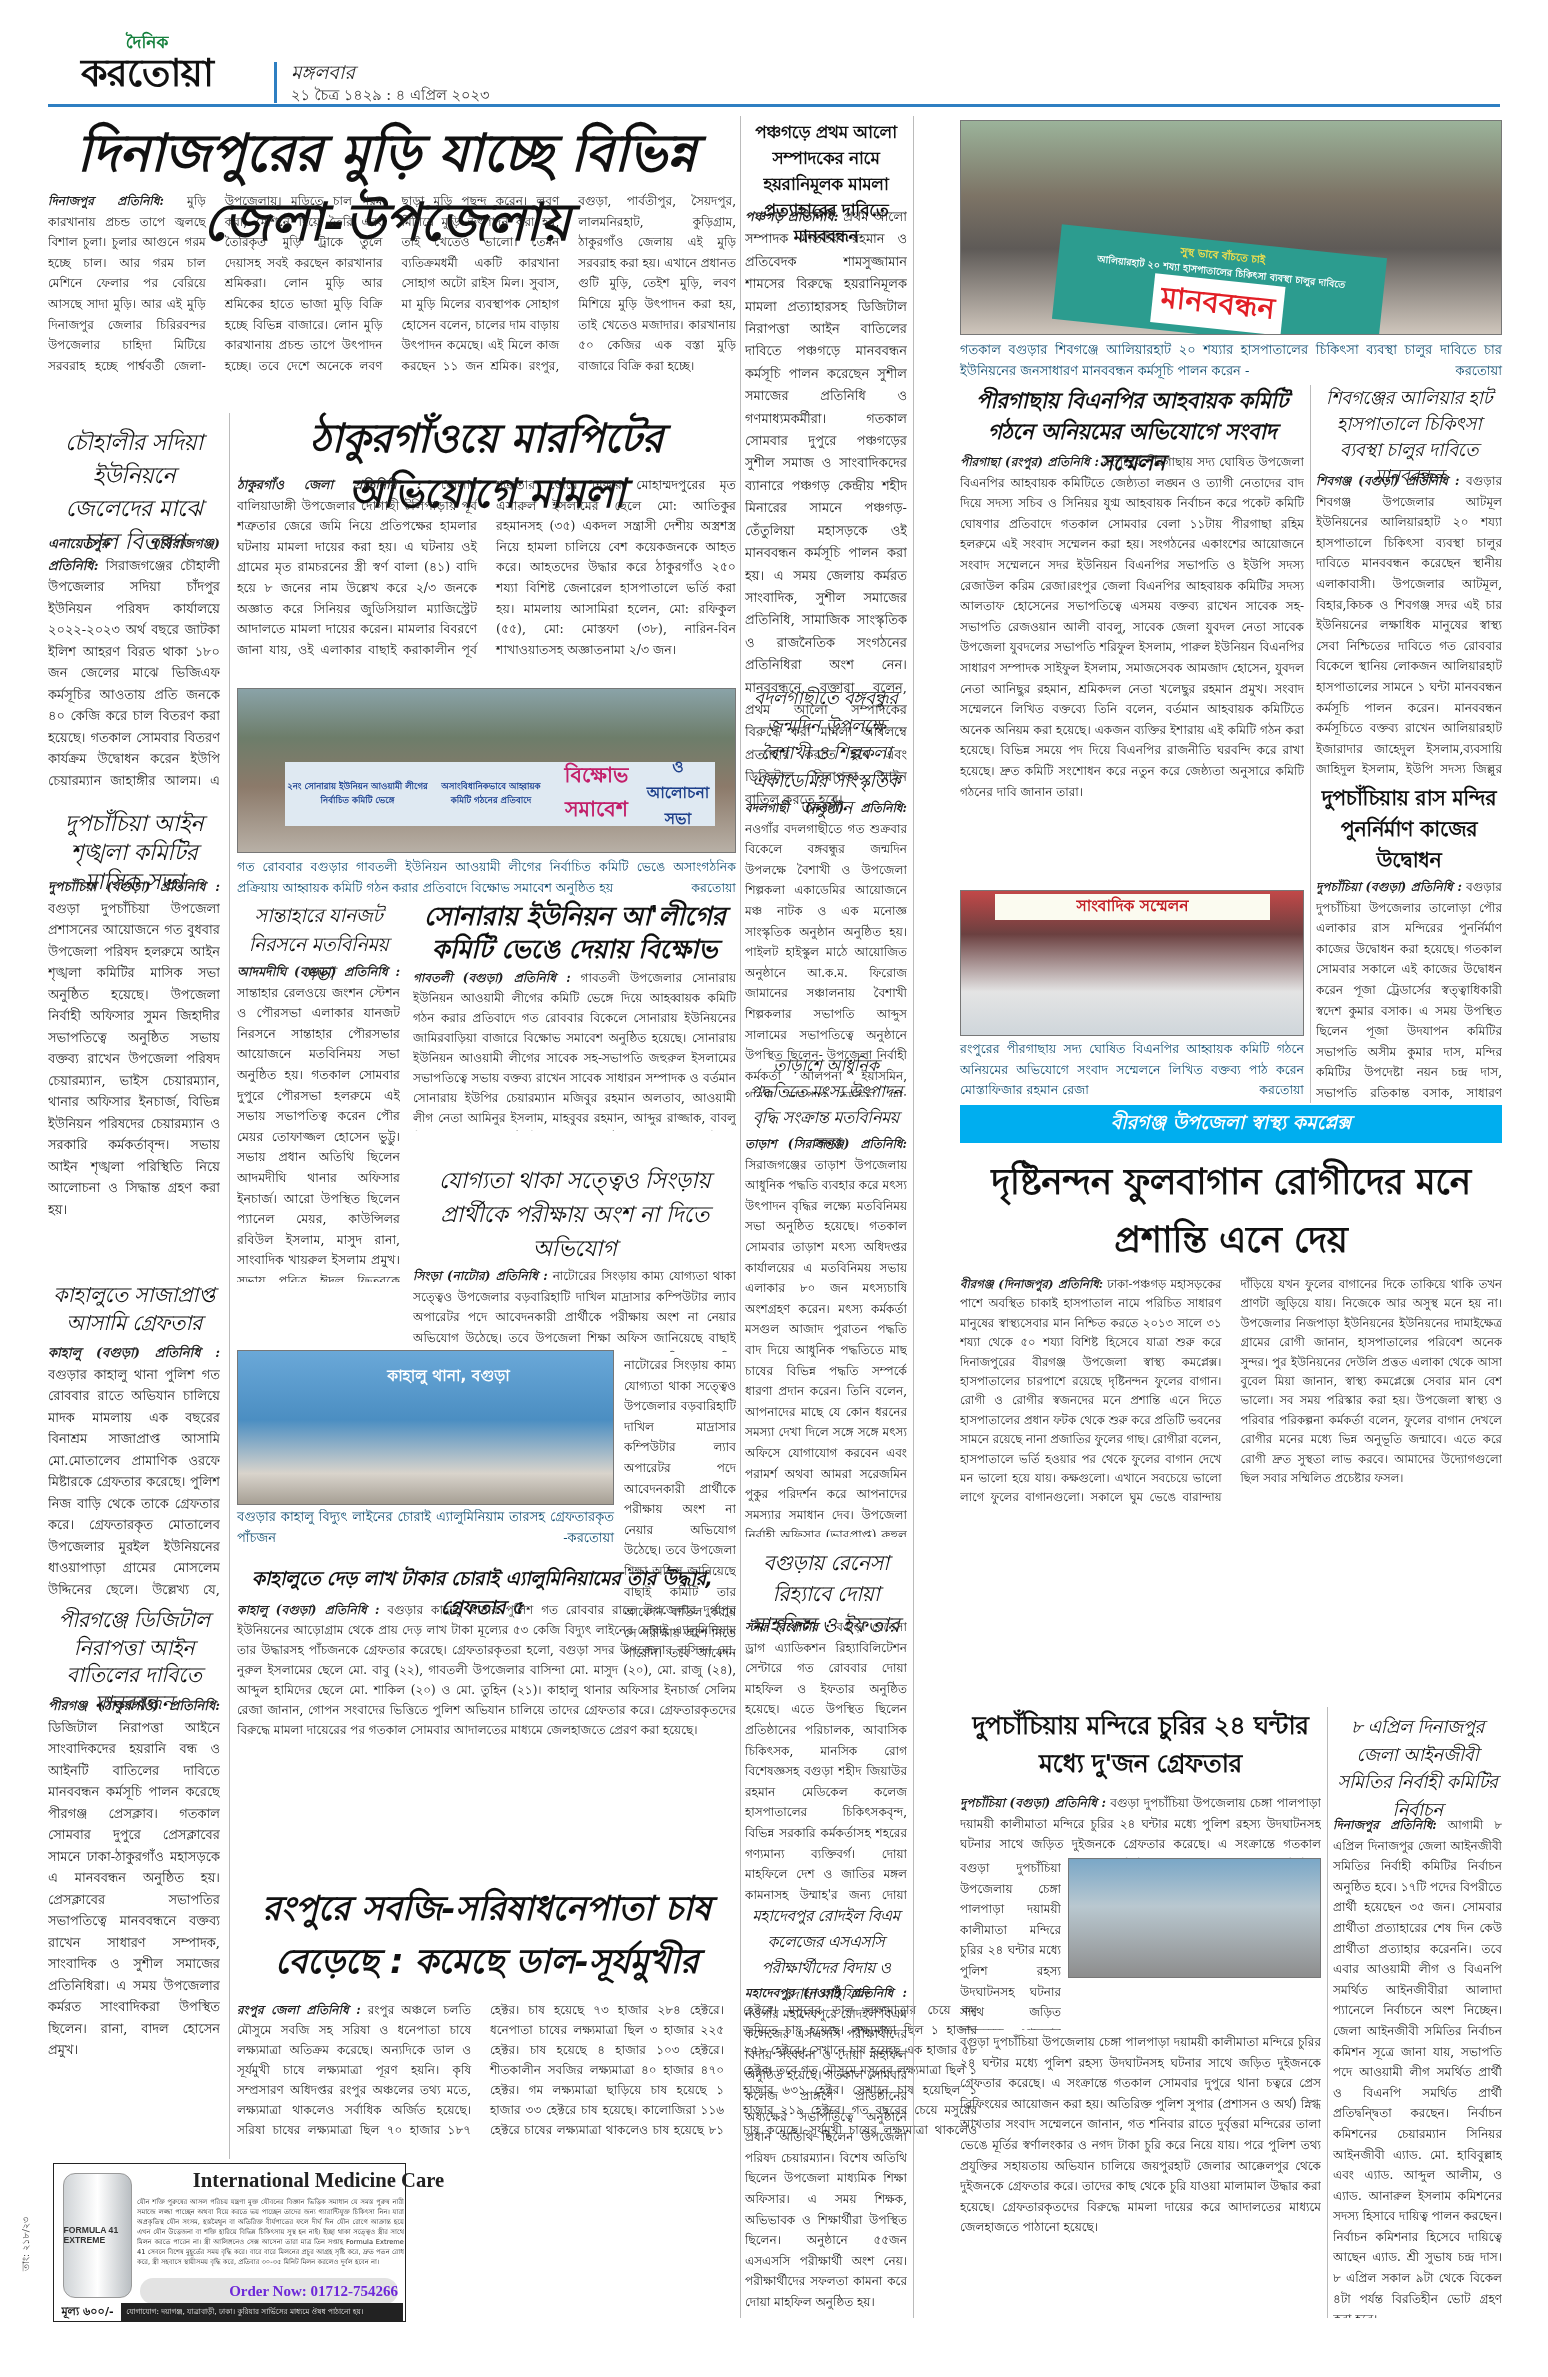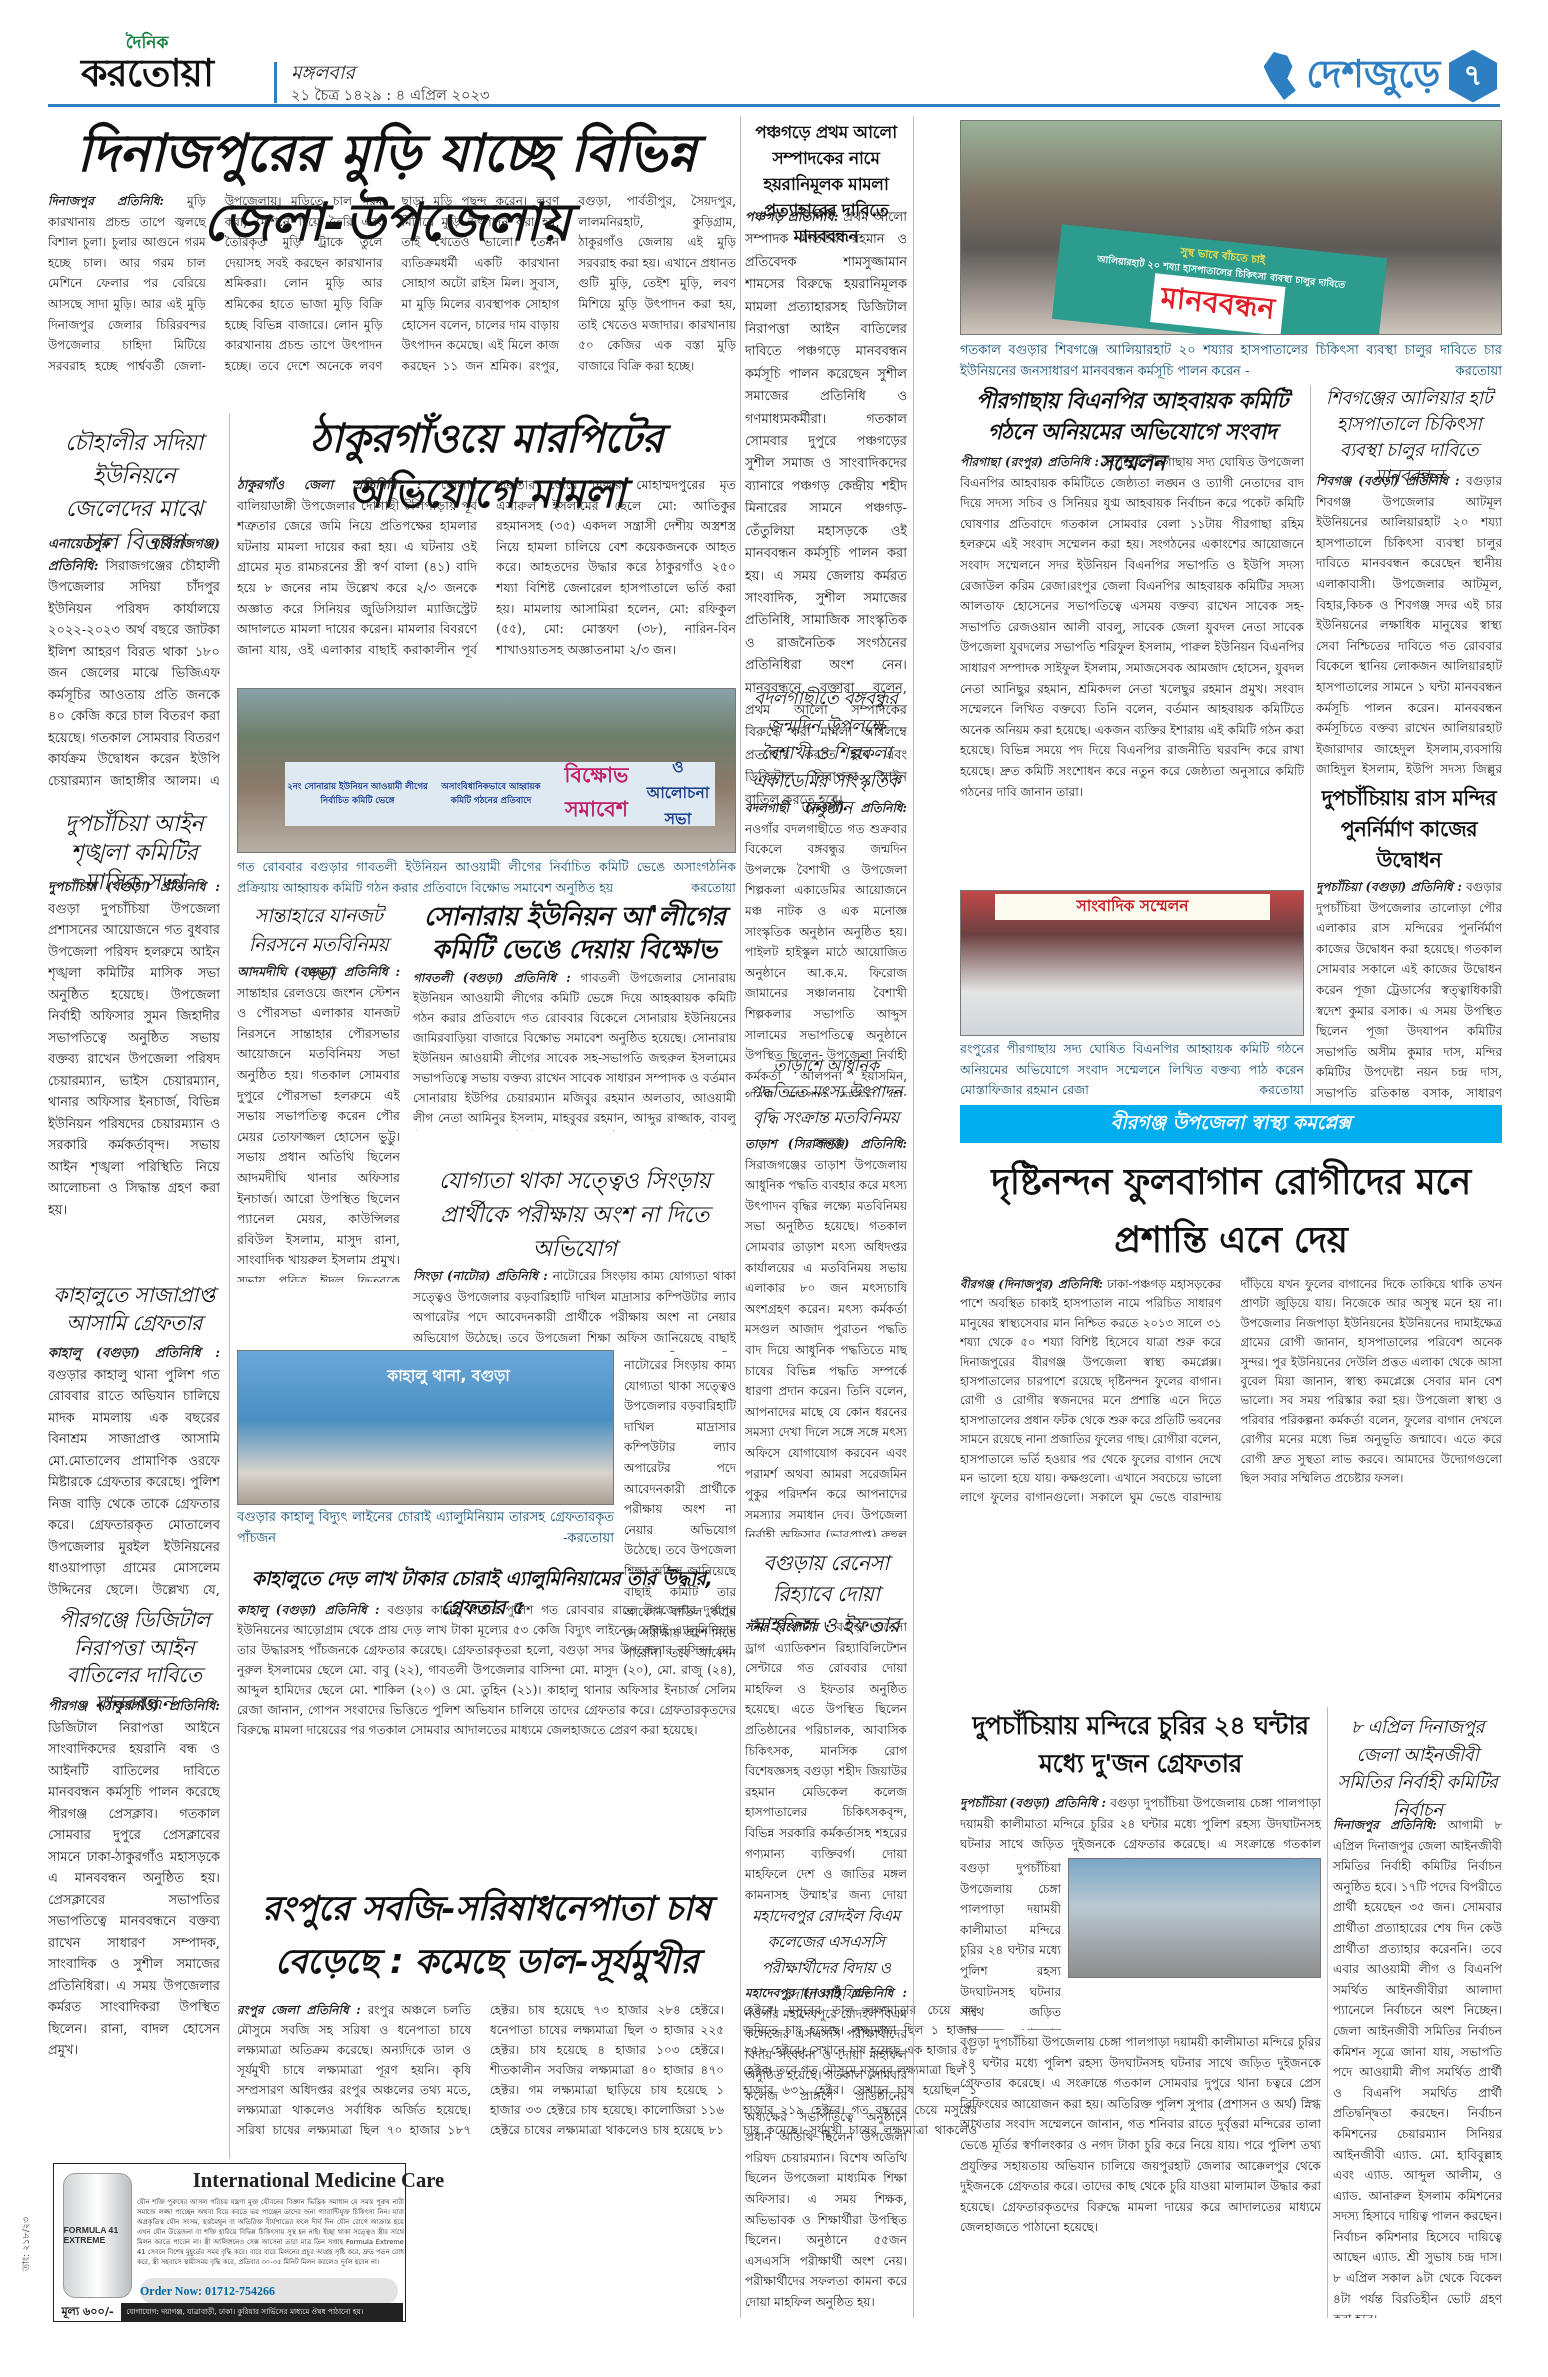--- a/index.html
+++ b/index.html
@@ -23,27 +23,20 @@
 <body>
 
 <div class="abs" style="left:0;top:0;width:1548px;height:108px;">
   <div class="abs" style="left:48px;top:33px;width:198px;height:65px;">
     <div style="text-align:center;font-weight:bold;font-size:17px;color:#15803d;line-height:19px;font-family:'DejaVu Sans',sans-serif;">দৈনিক</div>
     <div style="text-align:center;font-weight:900;font-size:38px;color:#111;line-height:43px;font-family:'DejaVu Sans',sans-serif;letter-spacing:-0.9px;">করতোয়া</div>
   </div>
   <div class="abs" style="left:274px;top:62px;width:3.4px;height:41px;background:#2e7fc2;"></div>
   <div class="abs" style="left:291px;top:58px;font-size:19px;font-style:italic;color:#222;font-family:'DejaVu Serif',serif;">মঙ্গলবার</div>
   <div class="abs" style="left:291px;top:84px;font-size:14.6px;color:#333;font-family:'DejaVu Serif',serif;">২১ চৈত্র ১৪২৯ : ৪ এপ্রিল ২০২৩</div>
-  <div class="abs" style="left:1187px;top:47px;width:310px;height:58px;display:flex;align-items:center;justify-content:flex-end;gap:8.6px;">
-    <span style="display:inline-block;width:34px;height:48px;background:#2e7fc2;clip-path:polygon(30% 0,70% 8%,85% 30%,70% 55%,95% 80%,60% 100%,40% 80%,20% 60%,0 30%);"></span>
-    <span style="font-size:38px;font-weight:bold;color:#2e7fc2;font-family:'DejaVu Sans',sans-serif;">দেশজুড়ে</span>
-    <span style="display:inline-flex;align-items:center;justify-content:center;width:48px;height:53px;background:#2e7fc2;clip-path:polygon(50% 0,100% 25%,100% 75%,50% 100%,0 75%,0 25%);">
-      <span style="color:#fff;font-weight:bold;font-size:29px;font-family:'DejaVu Sans',sans-serif;">৭</span>
-    </span>
-  </div>
   <div class="abs" style="left:48px;top:104px;width:1452px;height:2.6px;background:#2e7fc2;"></div>
 </div>
 
 <div class="abs hl" style="left:34px;top:119px;width:705px;font-size:52px;line-height:69px;font-style:italic;">দিনাজপুরের মুড়ি যাচ্ছে বিভিন্ন জেলা-উপজেলায়</div>
 <div class="abs body-text cols4" style="left:48px;top:191px;width:688px;height:206px;font-size:12px;line-height:20.6px;">
   <span class="by">দিনাজপুর প্রতিনিধি:</span>
   <span>মুড়ি কারখানায় প্রচন্ড তাপে জ্বলছে বিশাল চুলা। চুলার আগুনে গরম হচ্ছে চাল। আর গরম চাল মেশিনে ফেলার পর বেরিয়ে আসছে সাদা মুড়ি। আর এই মুড়ি দিনাজপুর জেলার চিরিরবন্দর উপজেলার চাহিদা মিটিয়ে সরবরাহ হচ্ছে পার্শ্ববর্তী জেলা-উপজেলায়। মুড়িতে চাল গরম করা, মেশিনে দিয়ে তৈরি এবং তৈরিকৃত মুড়ি ট্রাকে তুলে দেয়াসহ সবই করছেন কারখানার শ্রমিকরা। লোন মুড়ি আর শ্রমিকের হাতে ভাজা মুড়ি বিক্রি হচ্ছে বিভিন্ন বাজারে। লোন মুড়ি কারখানায় প্রচন্ড তাপে উৎপাদন হচ্ছে। তবে দেশে অনেকে লবণ ছাড়া মুড়ি পছন্দ করেন। লবণ মিশিয়ে মুড়ি উৎপাদন করা হয়, তাই খেতেও ভালো। তেমন ব্যতিক্রমধর্মী একটি কারখানা সোহাগ অটো রাইস মিল। সুবাস, মা মুড়ি মিলের ব্যবস্থাপক সোহাগ হোসেন বলেন, চালের দাম বাড়ায় উৎপাদন কমেছে। এই মিলে কাজ করছেন ১১ জন শ্রমিক। রংপুর, বগুড়া, পার্বতীপুর, সৈয়দপুর, লালমনিরহাট, কুড়িগ্রাম, ঠাকুরগাঁও জেলায় এই মুড়ি সরবরাহ করা হয়। এখানে প্রধানত গুটি মুড়ি, তেইশ মুড়ি, লবণ মিশিয়ে মুড়ি উৎপাদন করা হয়, তাই খেতেও মজাদার। কারখানায় ৫০ কেজির এক বস্তা মুড়ি বাজারে বিক্রি করা হচ্ছে।</span>
 </div>
 
 <div class="abs hl" style="left:745px;top:119px;width:162px;font-size:17px;line-height:26px;">পঞ্চগড়ে প্রথম আলো সম্পাদকের নামে হয়রানিমূলক মামলা প্রত্যাহারের দাবিতে মানববন্ধন</div>
@@ -135,21 +128,21 @@
   <span class="by">রংপুর জেলা প্রতিনিধি :</span>
   <span>রংপুর অঞ্চলে চলতি মৌসুমে সবজি সহ সরিষা ও ধনেপাতা চাষে লক্ষ্যমাত্রা অতিক্রম করেছে। অন্যদিকে ডাল ও সূর্যমুখী চাষে লক্ষ্যমাত্রা পূরণ হয়নি। কৃষি সম্প্রসারণ অধিদপ্তর রংপুর অঞ্চলের তথ্য মতে, লক্ষ্যমাত্রা থাকলেও সর্বাধিক অর্জিত হয়েছে। সরিষা চাষের লক্ষ্যমাত্রা ছিল ৭০ হাজার ১৮৭ হেক্টর। চাষ হয়েছে ৭৩ হাজার ২৮৪ হেক্টরে। ধনেপাতা চাষের লক্ষ্যমাত্রা ছিল ৩ হাজার ২২৫ হেক্টর। চাষ হয়েছে ৪ হাজার ১০৩ হেক্টরে। শীতকালীন সবজির লক্ষ্যমাত্রা ৪০ হাজার ৪৭০ হেক্টর। গম লক্ষ্যমাত্রা ছাড়িয়ে চাষ হয়েছে ১ হাজার ৩৩ হেক্টরে চাষ হয়েছে। কালোজিরা ১১৬ হেক্টরে চাষের লক্ষ্যমাত্রা থাকলেও চাষ হয়েছে ৮১ হেক্টরে। মসুরের ডাল লক্ষ্যমাত্রার চেয়ে কম জমিতে চাষ হয়েছে। লক্ষ্যমাত্রা ছিল ১ হাজার ২৫৮ হেক্টরে। সেখানে চাষ হয়েছে এক হাজার ৫৮ হেক্টর। তবে গত মৌসুমে মসুরের লক্ষ্যমাত্রা ছিল ১ হাজার ৬৩১ হেক্টর। সেখানে চাষ হয়েছিল ১ হাজার ২১৯ হেক্টরে। গত বছরের চেয়ে মসুরের চাষ কমেছে। সূর্যমুখী চাষের লক্ষ্যমাত্রা থাকলেও চাষ হয়েছে ২২১ হেক্টরে। বিগত বছরগুলোর তুলনায় সূর্যমুখীর চাষ অনেক কমেছে। ৫৫০ হেক্টরের লক্ষ্যমাত্রা থাকলেও চাষ হয়েছে ৯৫ হেক্টরে। কৃষি সম্প্রসারণ অধিদপ্তর রংপুরের বুড়িহাট হর্টিকালচার সেন্টারের উপপরিচালক কৃষিবিদ আবু সায়েম বলেন, সরকার এসব ফসলে ভর্তুকি ও প্রণোদনা দেয়ায় কৃষকরা উৎসাহিত হয়েছে। এছাড়া ফসলের চাহিদা ও বাজারে উচ্চমূল্য থাকায় কৃষকদের আগ্রহ বেড়েছে।</span>
 </div>
 
 <div class="abs ad" style="left:53px;top:2163px;width:353px;height:159px;">
   <div class="abs" style="left:8.6px;top:8.6px;width:69px;height:125px;border-radius:12px;background:linear-gradient(90deg,#cfd3d6,#ffffff 50%,#b9bec2);border:0.9px solid #999;display:flex;align-items:center;justify-content:center;">
     <span style="font-size:8.6px;font-weight:bold;color:#333;text-align:left;font-family:'Liberation Sans',sans-serif;">FORMULA 41 EXTREME</span>
   </div>
   <div class="abs" style="left:83px;top:5.2px;width:267px;font-family:'Liberation Serif',serif;font-weight:bold;font-size:20.6px;color:#222;text-align:center;margin-left:48px;">International Medicine Care</div>
   <div class="abs" style="left:83px;top:33px;width:267px;height:79px;font-size:6.7px;line-height:10px;color:#222;overflow:hidden;text-align:justify;">যৌন শক্তি পুরুষের আসল পরিচয় যন্ত্রণা মুক্ত যৌবনের বিজ্ঞান ভিত্তিক সমাধান যে সমস্ত পুরুষ নারী সমাজে লজ্জা পাচ্ছেন অথবা বিয়ে করতে ভয় পাচ্ছেন তাদের জন্য গ্যারান্টিযুক্ত চিকিৎসা নিন। যারা অপ্রকৃতিস্থ যৌন সংসম, হস্তমৈথুন বা অতিরিক্ত বীর্যপাতের ফলে দীর্ঘ দিন যৌন রোগে আক্রান্ত হয়ে এখন যৌন উত্তেজনা বা শক্তি হারিয়ে বিভিন্ন চিকিৎসায় সুস্থ হন নাই। ইচ্ছা থাকা সত্ত্বেও স্ত্রীর সাথে মিলন করতে পারেন না। স্ত্রী আলিঙ্গনেও সেক্স আসেনা তারা মাত্র তিন সপ্তাহ Formula Extreme 41 সেবনে বিশেষ মুহূর্তের সময় বৃদ্ধি করে। বারে বারে মিলনের প্রচুর আগ্রহ সৃষ্টি করে, দ্রুত পতন রোধ করে, স্ত্রী সহবাসে স্থায়ীসময় বৃদ্ধি করে, প্রতিবার ৩০-৩৫ মিনিট মিলন করলেও দূর্বল হবেন না।</div>
-  <div class="abs" style="left:86px;top:114px;width:258px;height:26px;border-radius:13px;background:#e3e3e3;font-family:'Liberation Serif',serif;font-weight:bold;font-size:12px;color:#0369a1;text-align:left;line-height:26px;">Order Now: 01712-754266</div>
+  <div class="abs" style="left:86px;top:114px;width:258px;height:26px;border-radius:13px;background:#e3e3e3;font-family:'Liberation Serif',serif;font-weight:bold;font-size:15px;color:#6d28d9;text-align:right;line-height:26px;">Order Now: 01712-754266</div>
   <div class="abs" style="left:0;top:139px;width:67px;height:18px;font-size:11.2px;font-weight:bold;color:#111;text-align:center;line-height:18px;">মূল্য ৬০০/-</div>
   <div class="abs" style="left:67px;top:139px;width:282px;height:18px;background:#222;color:#fff;font-size:7.3px;line-height:18px;padding-left:5.2px;white-space:nowrap;overflow:hidden;">যোগাযোগ: দয়াগঞ্জ, যাত্রাবাড়ী, ঢাকা। কুরিয়ার সার্ভিসের মাধ্যমে ঔষধ পাঠানো হয়।</div>
 </div>
 <div class="abs" style="left:19px;top:2271px;font-size:9.5px;color:#444;transform:rotate(-90deg);transform-origin:left top;white-space:nowrap;">তাং: ২১৮/২৩</div>
 
 <div class="abs hl" style="left:745px;top:684px;width:162px;font-size:18px;line-height:27.5px;font-weight:normal;font-style:italic;">বদলগাছীতে বঙ্গবন্ধুর জন্মদিন উপলক্ষে বৈশাখী ও শিল্পকলা একাডেমির সাংস্কৃতিক অনুষ্ঠান</div>
 <div class="abs body-text" style="left:745px;top:798px;width:162px;height:299px;font-size:12px;line-height:20.6px;">
   <span class="by">বদলগাছী (নওগাঁ) প্রতিনিধি:</span>
   <span>নওগাঁর বদলগাছীতে গত শুক্রবার বিকেলে বঙ্গবন্ধুর জন্মদিন উপলক্ষে বৈশাখী ও উপজেলা শিল্পকলা একাডেমির আয়োজনে মঞ্চ নাটক ও এক মনোজ্ঞ সাংস্কৃতিক অনুষ্ঠান অনুষ্ঠিত হয়। পাইলট হাইস্কুল মাঠে আয়োজিত অনুষ্ঠানে আ.ক.ম. ফিরোজ জামানের সঞ্চালনায় বৈশাখী শিল্পকলার সভাপতি আব্দুস সালামের সভাপতিত্বে অনুষ্ঠানে উপস্থিত ছিলেন- উপজেলা নির্বাহী কর্মকর্তা আলপনা ইয়াসমিন, থানার ভারপ্রাপ্ত কর্মকর্তা মো: আতিয়ার রহমান, এমপির প্রতিনিধি উপজেলা আওয়ামী লীগের যুগ্ম সম্পাদক আব্দুস সালাম, বৈশাখীর সাধারণ সম্পাদক বিশ্ব প্রসাদ দেশমুখ্য প্রমুখ। অনুষ্ঠানে সঙ্গীত পরিবেশন করেন বৈশাখী ও শিল্পকলা একাডেমির শিল্পীরা পাশাপাশি থানার ওসি সহ ৩ পুলিশ কর্মকর্তা।</span>
 </div>

